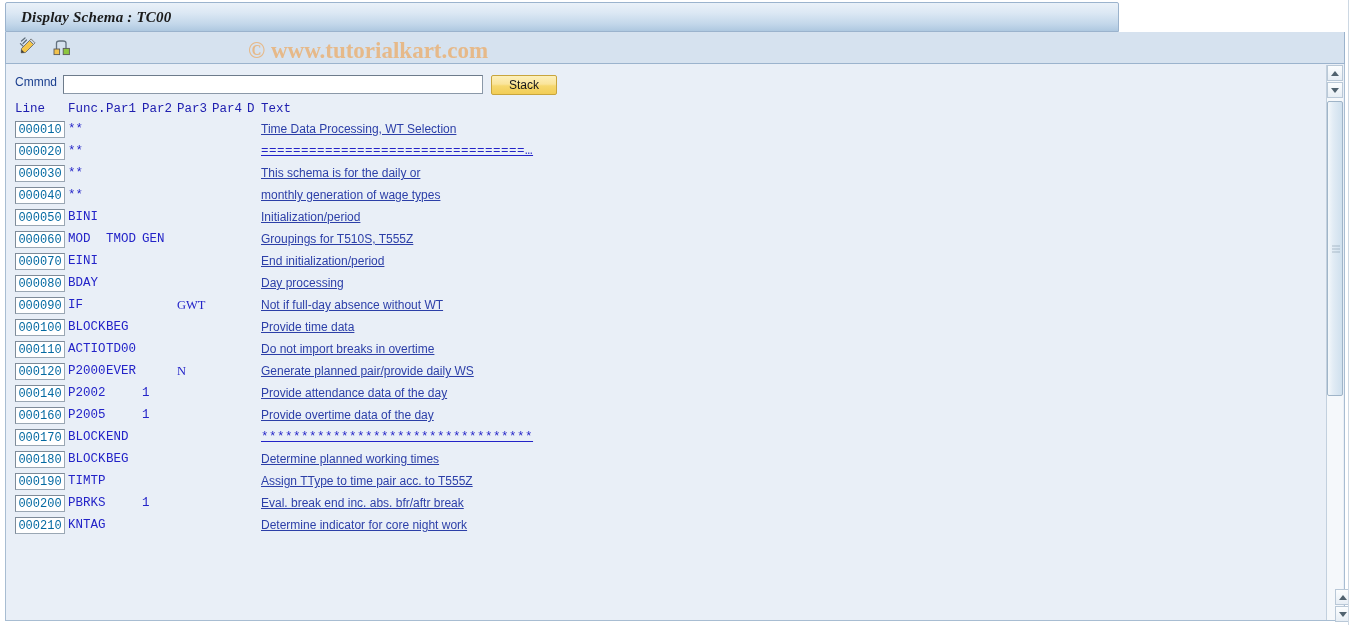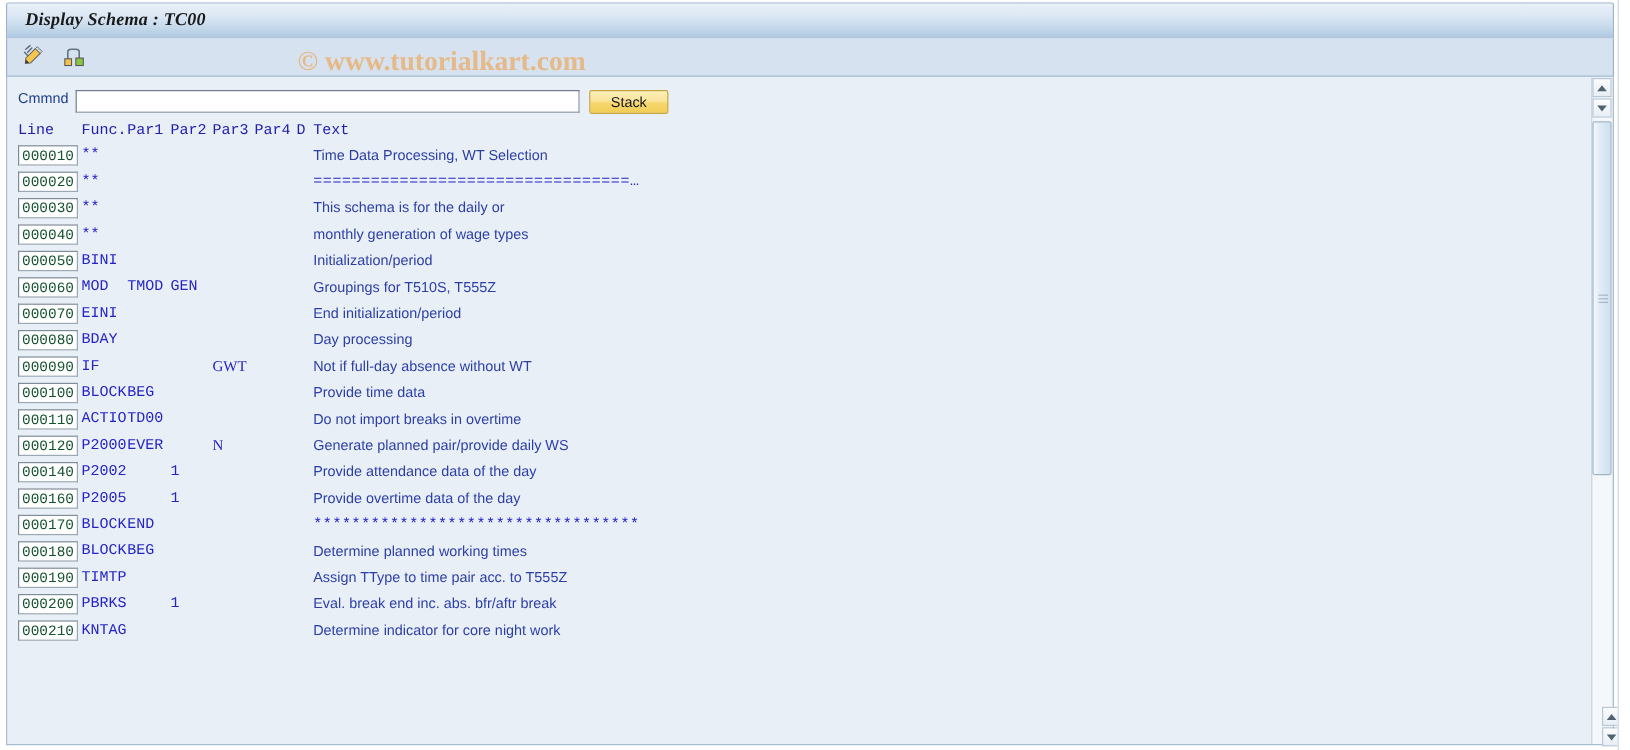--- a/index.html
+++ b/index.html
@@ -24,21 +24,21 @@
     height: 625px;
     background: #ffffff;
     box-sizing: border-box;
   }
 
   
   .titlebar {
     position: absolute;
     left: 5px;
     top: 2px;
-    width: 1340px;
+    width: 1114px;
     height: 30px;
     box-sizing: border-box;
     border: 1px solid #9bb3cd;
     border-radius: 2px 2px 0 0;
     background: linear-gradient(to bottom, #eaf1f8 0%, #dce8f4 35%, #c3d7ea 75%, #aec8e0 100%);
     display: flex;
     align-items: center;
   }
   .titlebar-text {
     margin-left: 15px;
@@ -183,21 +183,21 @@
     top: 1px;
     width: 50px;
     height: 17px;
     box-sizing: border-box;
     border: 1px solid #9aa7b4;
     border-top-color: #7e8b99;
     border-left-color: #7e8b99;
     background: #ffffff;
     font-family: "Liberation Mono", monospace;
     font-size: 12px;
-    color: #14532d;
+    color: #0369a1;
     text-align: center;
     line-height: 15px;
     padding: 0;
     outline: none;
   }
   .cell {
     position: absolute;
     top: 2px;
     font-family: "Liberation Mono", monospace;
     font-size: 12.5px;
@@ -215,21 +215,21 @@
     font-size: 12.5px;
     color: #2323c8;
     letter-spacing: 0.5px;
   }
 
   
   .c-func { left: 62px; }
   .c-p1   { left: 100px; }
   .c-p2   { left: 136px; }
   .c-p3   { left: 171px; font-family: Liberation Serif, serif; }
-  .c-text { left: 255px; }
+  .c-text { left: 255px; text-decoration: underline; }
 
   
   .vscroll {
     position: absolute;
     right: 1px;
     top: 1px;
     width: 17px;
     height: 555px;
     background: #f5f8fb;
     border-left: 1px solid #c2d0de;

